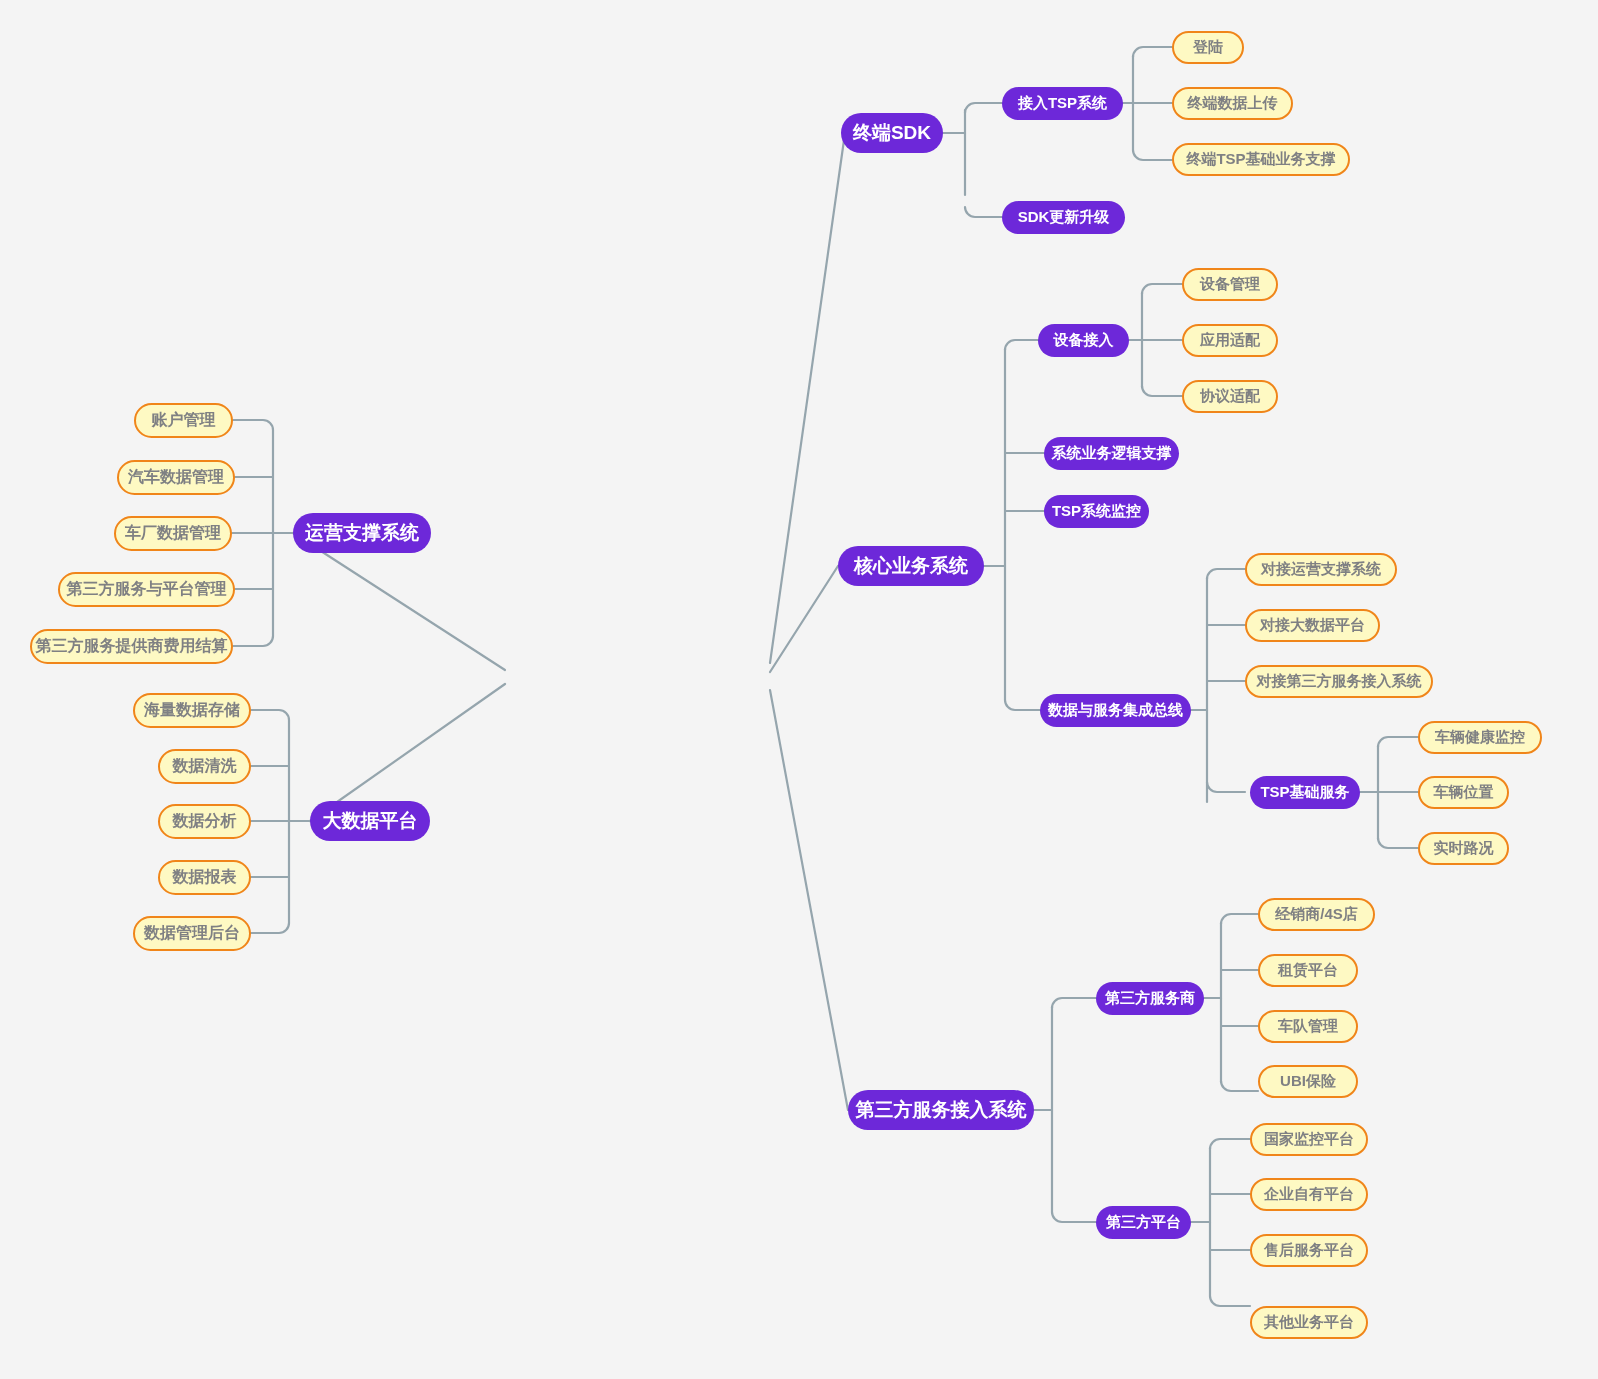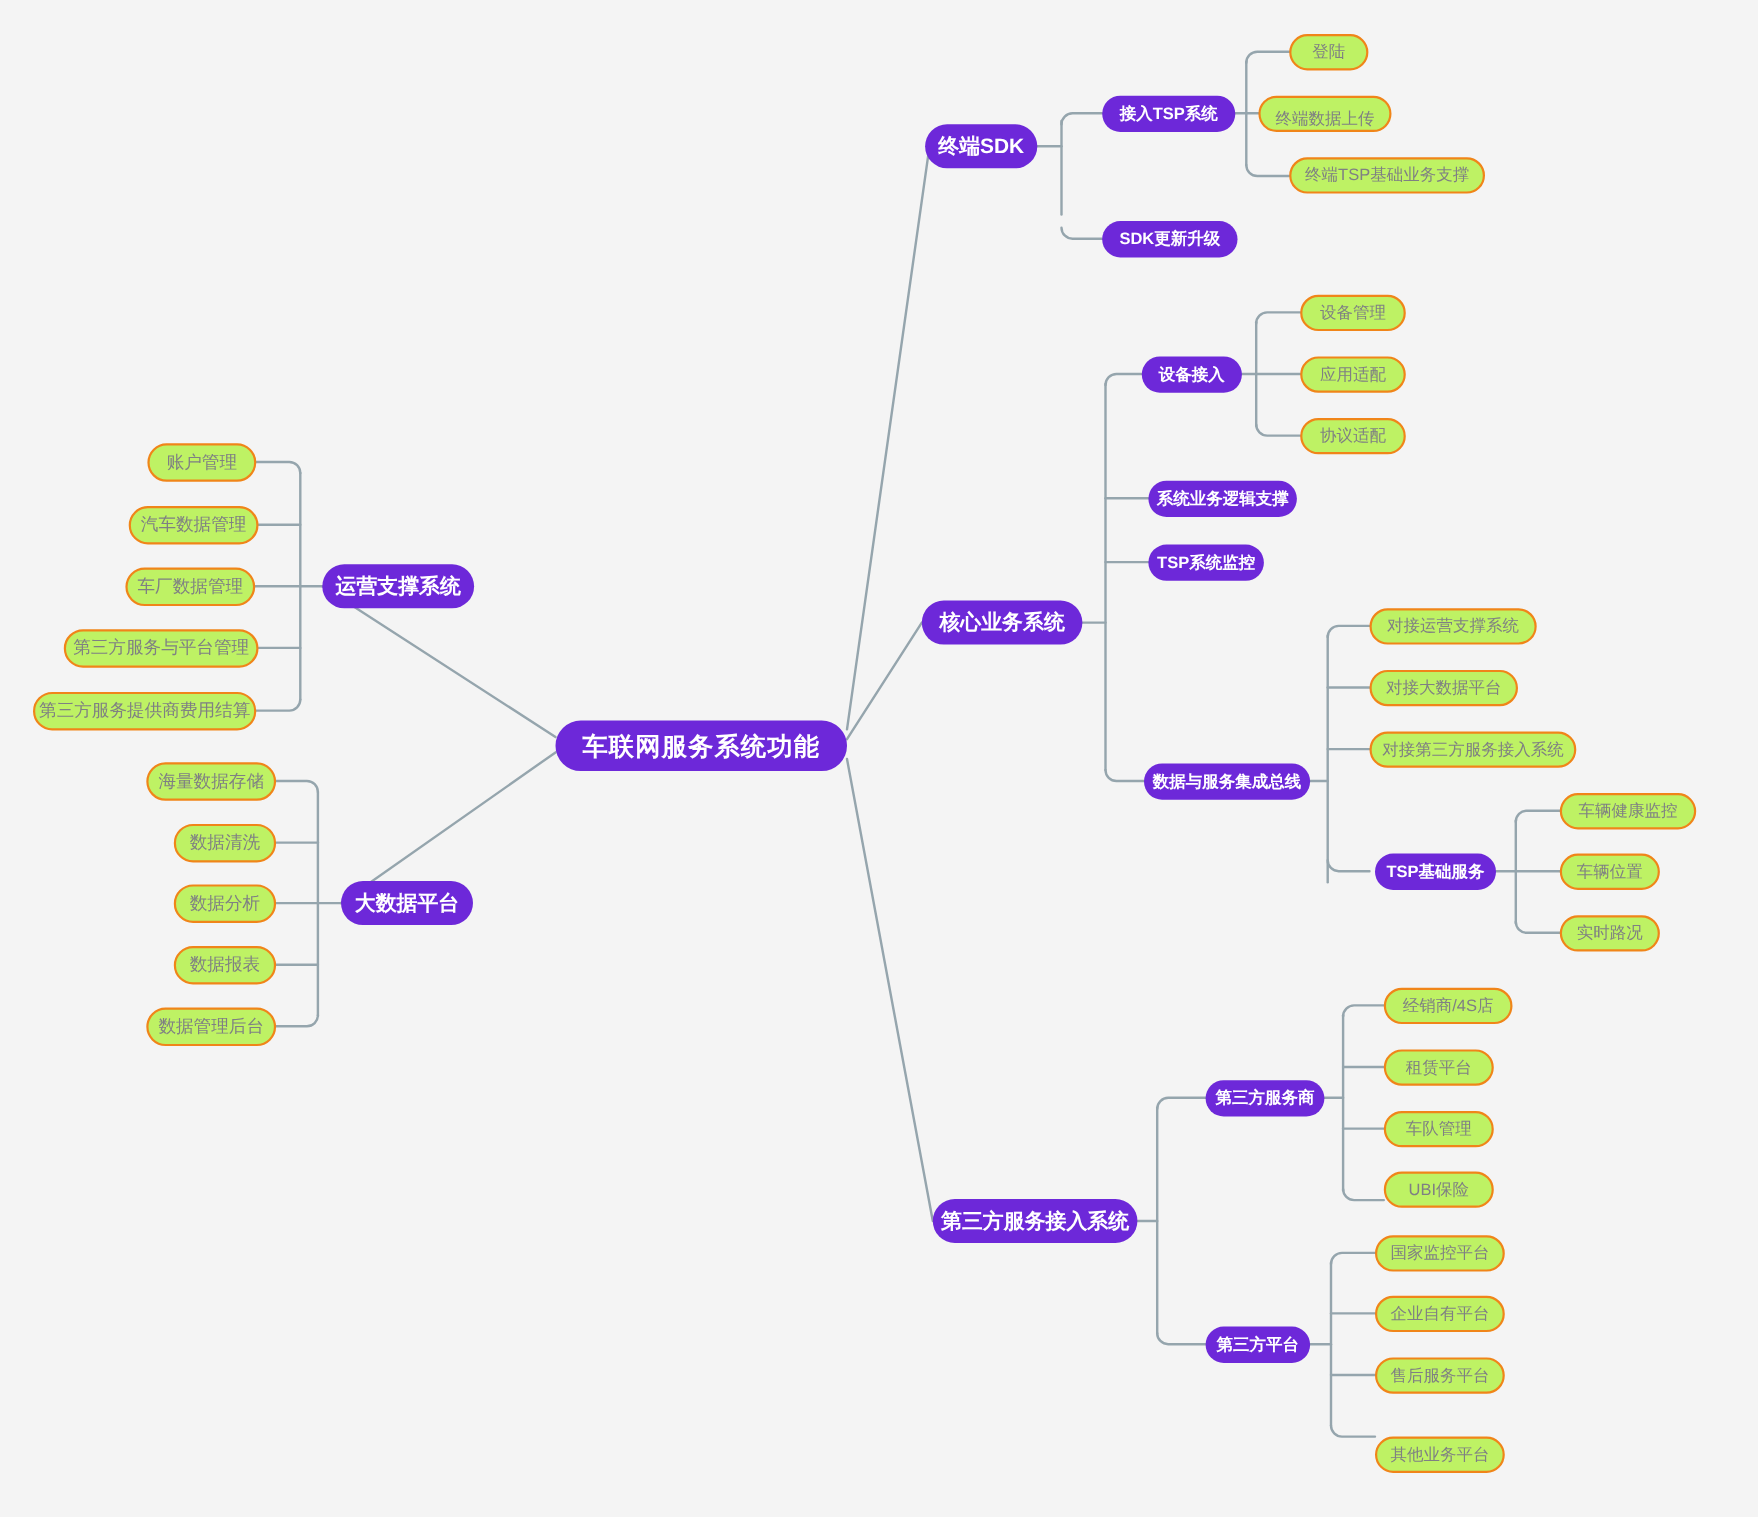--- a/index.html
+++ b/index.html
@@ -31,24 +31,24 @@
   }
   
   .fill{
     background:#6d28d9;
     color:#ffffff;
     font-weight:bold;
     border:none;
   }
   
   .outline{
-    background:#bef264;
+    background:#fef9c3;
     color:#7f8083;
     border:2px solid #f08519;
-    font-weight:normal;
+    font-weight:bold;
   }
   .root{
     font-size:23px;
     letter-spacing:1px;
     height:46px;
   }
   .lvl1{
     font-size:19px;
     height:40px;
   }
@@ -146,39 +146,36 @@
       <path d="M 310,821 L 289,821"></path>
       <path d="M 289,720 L 289,923"></path>
       <path d="M 279,710 L 251,710 M 289,720 a10,10 0 0,0 -10,-10"></path>
       <path d="M 289,766 L 251,766"></path>
       <path d="M 289,821 L 251,821"></path>
       <path d="M 289,877 L 251,877"></path>
       <path d="M 279,933 L 251,933 M 289,923 a10,10 0 0,1 -10,10"></path>
     </g>
   </svg>
 
-  <div class="node fill root" style="left:505px; top:655px; width:265px;">
-    <span>车联网服务系统功能</span>
-  </div>
 
   <div class="node fill lvl1" style="left:841px; top:113px; width:102px;">
     <span>终端SDK</span>
   </div>
 
   <div class="node fill lvl2" style="left:1002px; top:87px; width:121px;">
     <span>接入TSP系统</span>
   </div>
   <div class="node fill lvl2" style="left:1002px; top:201px; width:123px;">
     <span>SDK更新升级</span>
   </div>
 
   <div class="node outline leaf" style="left:1172px; top:31px; width:72px;">
     <span>登陆</span>
   </div>
-  <div class="node outline leaf" style="left:1144px; top:87px; width:121px;align-items:flex-end;">
+  <div class="node outline leaf" style="left:1172px; top:87px; width:121px;">
     <span>终端数据上传</span>
   </div>
   <div class="node outline leaf" style="left:1172px; top:143px; width:178px;">
     <span>终端TSP基础业务支撑</span>
   </div>
 
   <div class="node fill lvl1" style="left:838px; top:546px; width:146px;">
     <span>核心业务系统</span>
   </div>
 

